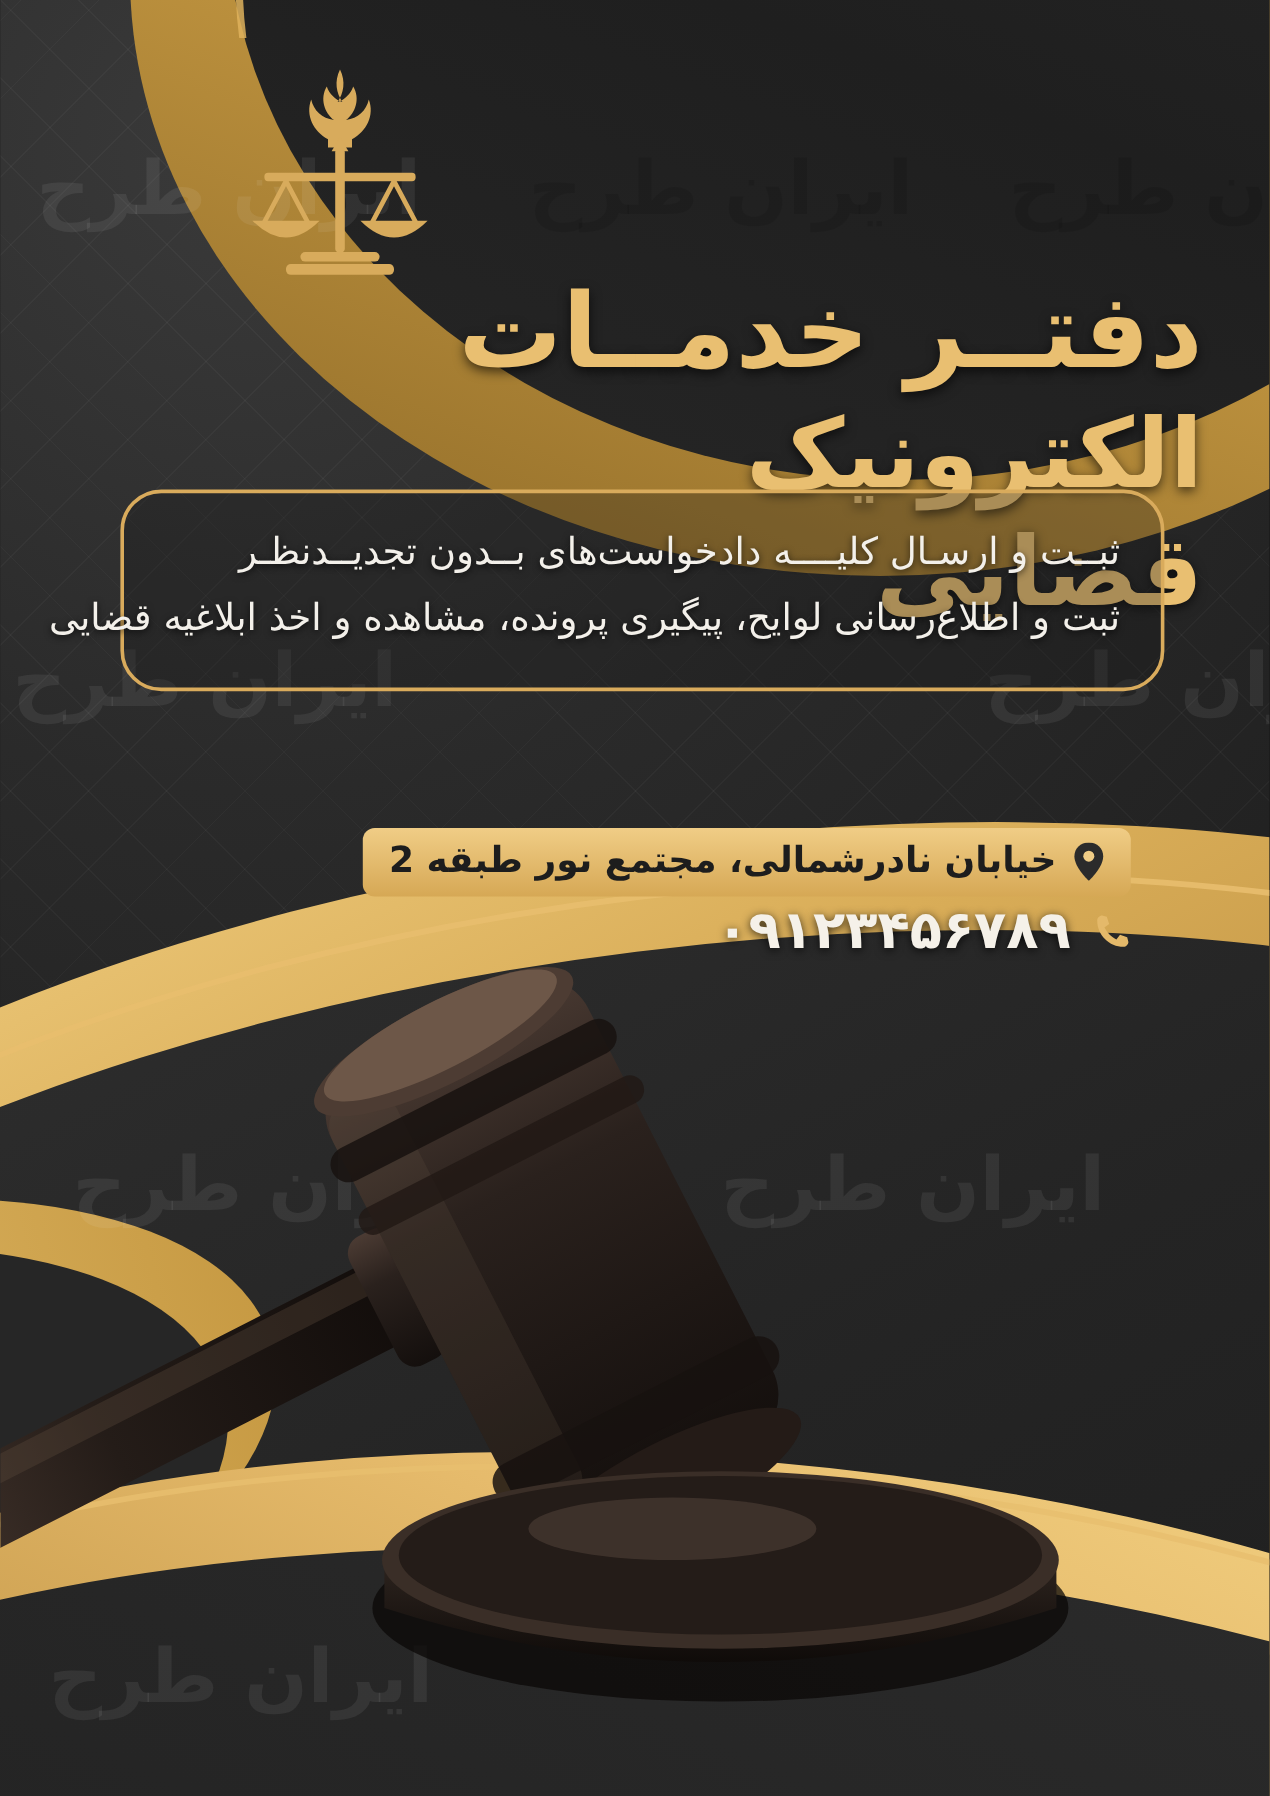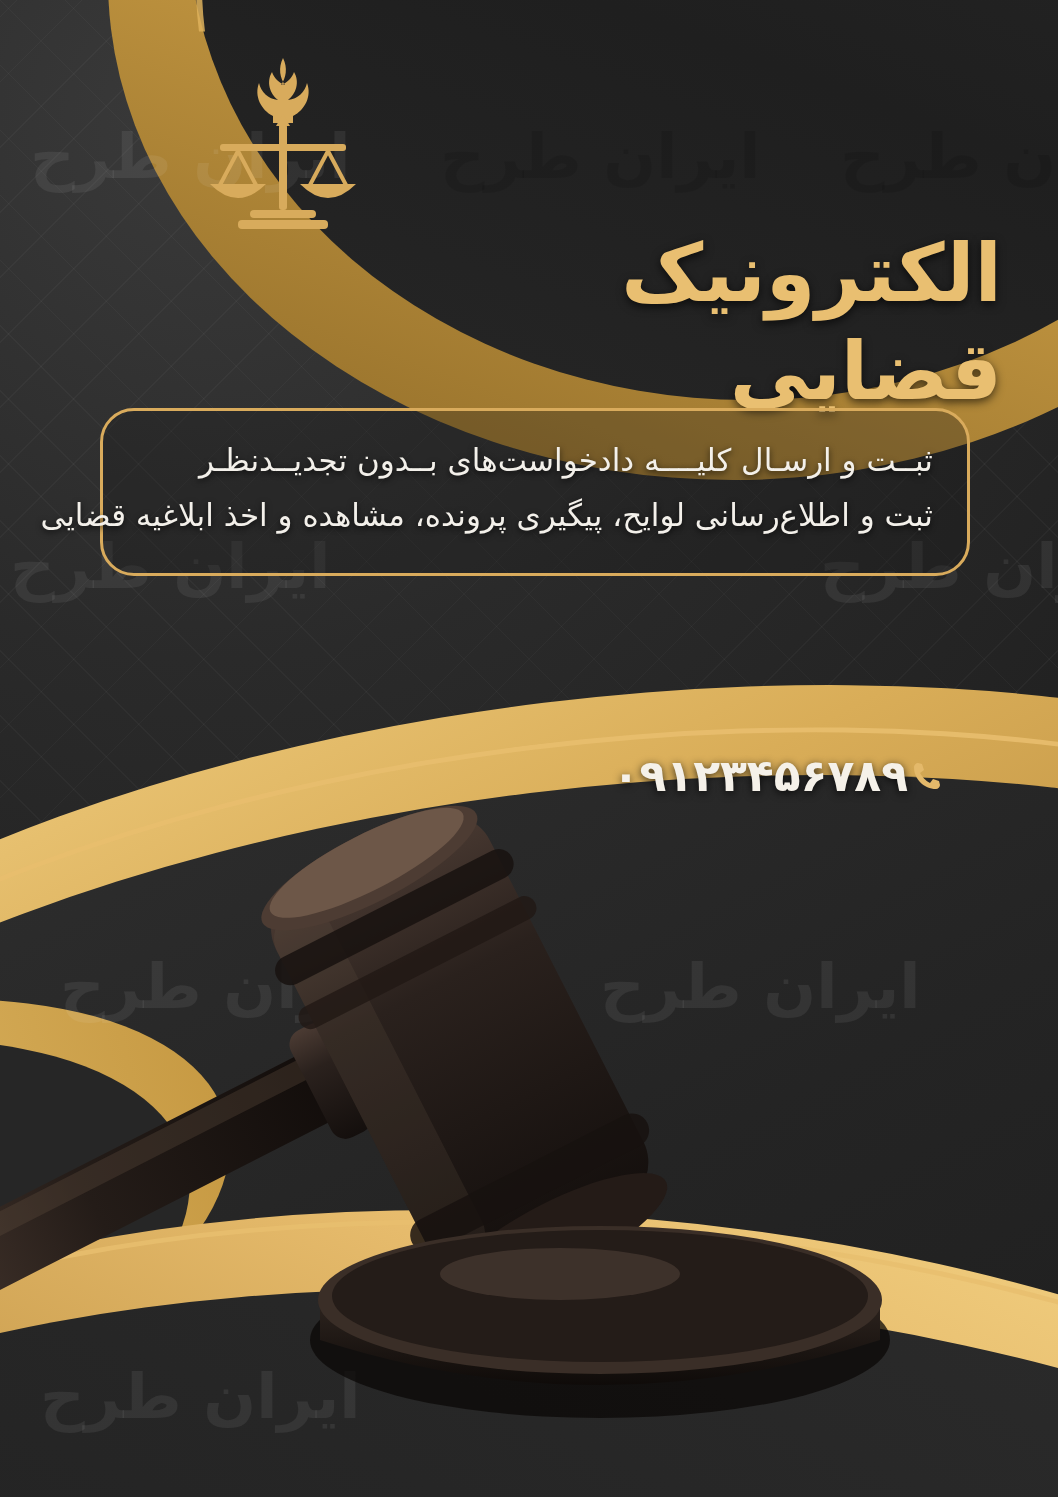--- a/index.html
+++ b/index.html
@@ -209,21 +209,21 @@
   .pin-icon svg{display:block;width:26px;height:32px;}
 
   
   .phone-row{
     position:absolute;
     top:750px;
     right:116px;
     display:flex;
     flex-direction:row-reverse;
     align-items:center;
-    gap:4px;
+    gap:20px;
     direction:rtl;
   }
   .phone-row .num{
     color:#f5f1e9;
     font-size:44px;
     font-weight:bold;
     letter-spacing:2px;
     white-space:nowrap;
     text-shadow:0 2px 8px rgba(0,0,0,.75);
   }
@@ -336,30 +336,40 @@
           <path d="M12 132 q28 28 56 0 z"></path>
           <path d="M102 132 q28 28 56 0 z"></path>
 
           <rect x="52" y="158" width="66" height="8" rx="4"></rect>
           <rect x="40" y="168" width="90" height="9" rx="4"></rect>
         </g>
       </svg>
     </div>
 
     <div class="headline">
+      <span class="l1">دفتــر خدمــات</span>
       <span class="l2">الکترونیک قضایی</span>
     </div>
 
     <div class="services-box">
       <ul>
         <li>ثبــت و ارسـال کلیــــه دادخواست‌های بــدون تجدیــدنظـر</li>
         <li>ثبت و اطلاع‌رسانی لوایح، پیگیری پرونده، مشاهده و اخذ ابلاغیه قضایی</li>
       </ul>
     </div>
 
+    <div class="address-pill">
+      <span class="txt">خیابان نادرشمالی، مجتمع نور طبقه 2</span>
+      <span class="pin-icon">
+        <svg viewBox="0 0 26 32" xmlns="http://www.w3.org/2000/svg">
+          <path d="M13 0C6 0 1 5 1 11.5 1 21 13 32 13 32s12-11 12-20.5C25 5 20 0 13 0z" fill="#2b2b2b"></path>
+          <circle cx="13" cy="11.5" r="4.6" fill="#f0cd86"></circle>
+        </svg>
+      </span>
+    </div>
 
     <div class="phone-row">
       <span class="num">۰۹۱۲۳۴۵۶۷۸۹</span>
       <span class="phone-icon">
         <svg viewBox="0 0 30 30" xmlns="http://www.w3.org/2000/svg">
           <path d="M6 2c-2 0-4 2-4 4 0 12 10 22 22 22 2 0 4-2 4-4l-1-4-6-2-3 4C13 19 11 17 8 12l4-3-2-6-4-1z" fill="#e4b96a"></path>
         </svg>
       </span>
     </div>
 

